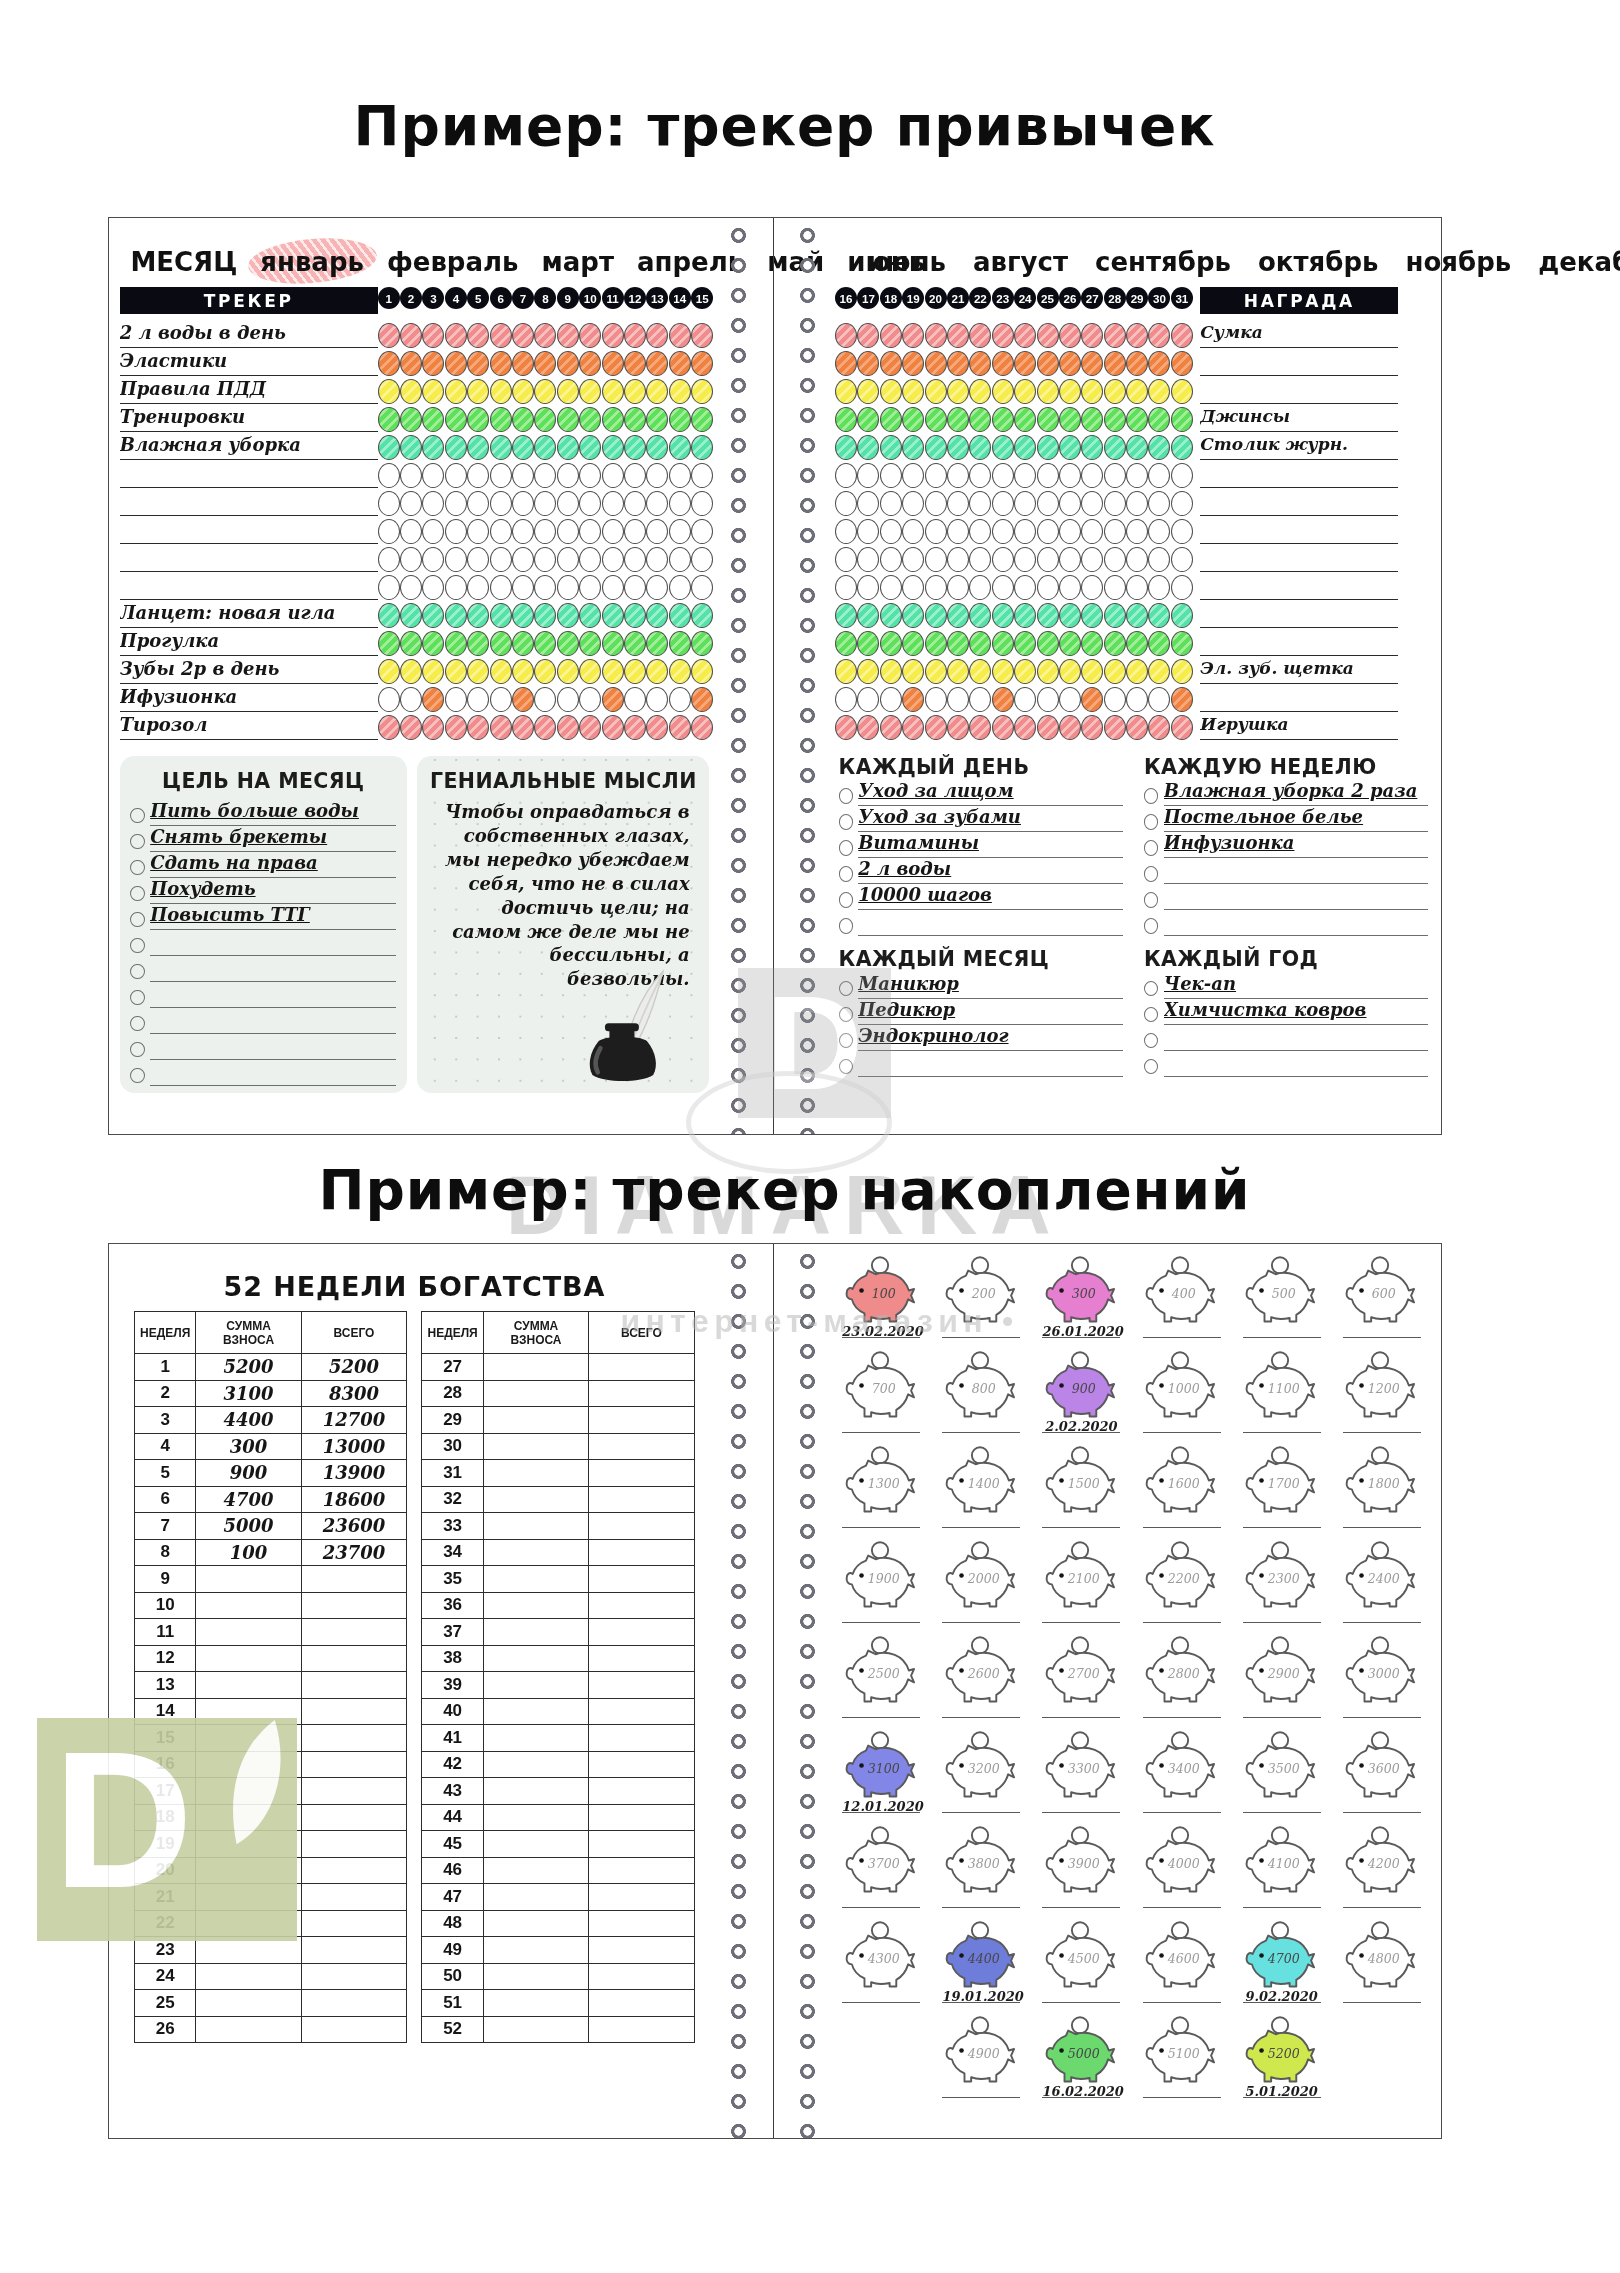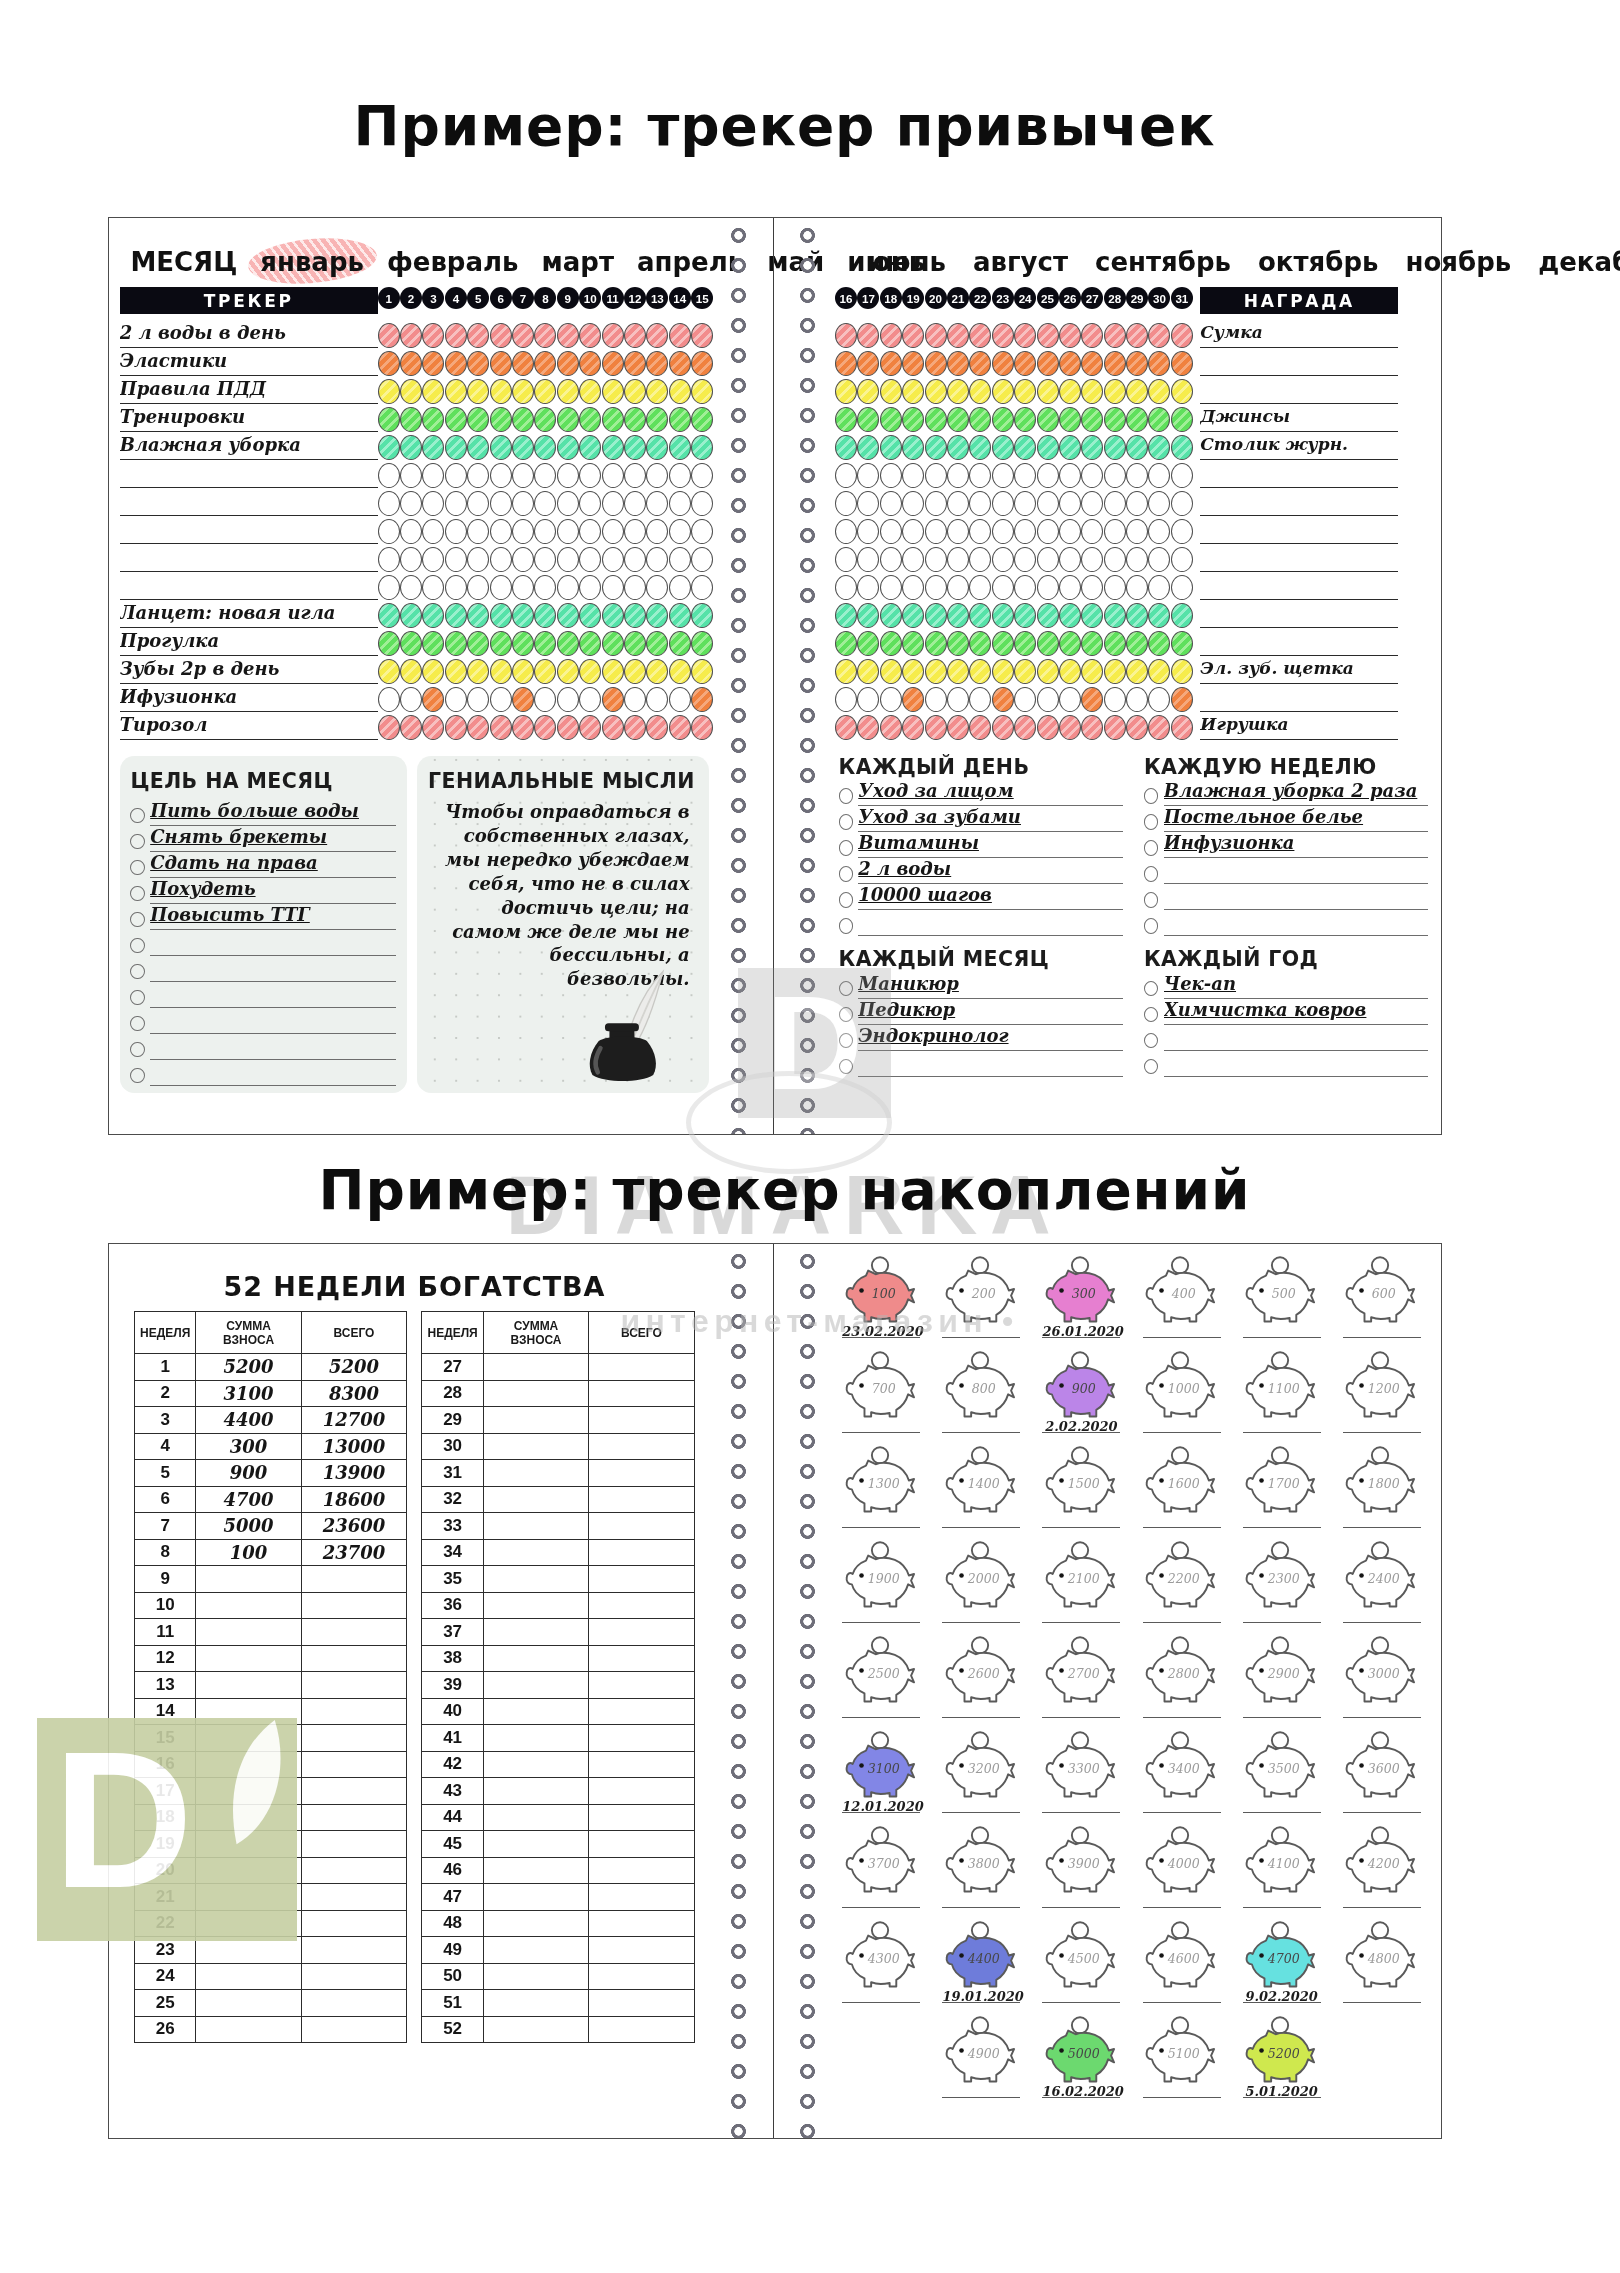--- a/index.html
+++ b/index.html
@@ -52,21 +52,21 @@
   .reward-cell{width:198px;height:26px;margin-left:7.1px;border-bottom:1.5px solid #2a2a2a;font:italic 700 17px "DejaVu Serif",serif;color:#161616;white-space:nowrap;overflow:hidden;box-sizing:border-box;}
 
   
   .bottom-boxes{display:flex;gap:10.7px;margin:16px 10.7px 0 10.7px;}
   .graybox{background:#edf1ee;border-radius:14.3px;padding:7.1px 10.7px 9px 10.7px;box-sizing:border-box;}
   .goalbox{width:287px;height:337px;}
   .thoughtsbox{flex:1;height:337px;position:relative;
     background-color:#edf1ee;
     background-image:radial-gradient(#c6cac6 1.2px,rgba(0,0,0,0) 1.3px);
     background-size:21.4px 21.4px;background-position:7.1px 36px;}
-  .box-title{font:700 20.5px "DejaVu Sans",sans-serif;color:#1c1c1c;margin:5.3px 0 7.1px 0;letter-spacing:0.4px;}
+  .box-title{text-align:center;font:700 20.5px "DejaVu Sans",sans-serif;color:#1c1c1c;margin:5.3px 0 7.1px 0;letter-spacing:0.4px;}
   .gitem{display:flex;align-items:flex-end;height:26px;text-decoration:underline;}
   .bullet{width:12.5px;height:13.4px;border:1.5px solid #707070;border-radius:50%;margin:0 5.3px 2.7px 0;flex:0 0 12.5px;background:transparent;}
   .gtext{flex:1;border-bottom:1.5px solid #6d6d6d;height:25px;font:italic 700 18px "DejaVu Serif",serif;color:#161616;white-space:nowrap;overflow:hidden;}
   .thoughts-text{font:italic 700 18px "DejaVu Serif",serif;color:#141414;line-height:1.33;padding:0 9px;text-align:right;}
   .inkwell{position:absolute;right:21.4px;bottom:9px;}
 
   
   .periodic{display:grid;grid-template-columns:1fr 1fr;column-gap:21.4px;row-gap:10.7px;margin:14.3px 9px 0 12.5px;}
   .psec{min-height:134px;}
   .ptitle{font:700 20.5px "DejaVu Sans",sans-serif;color:#1c1c1c;margin-bottom:1.8px;letter-spacing:0.4px;}

